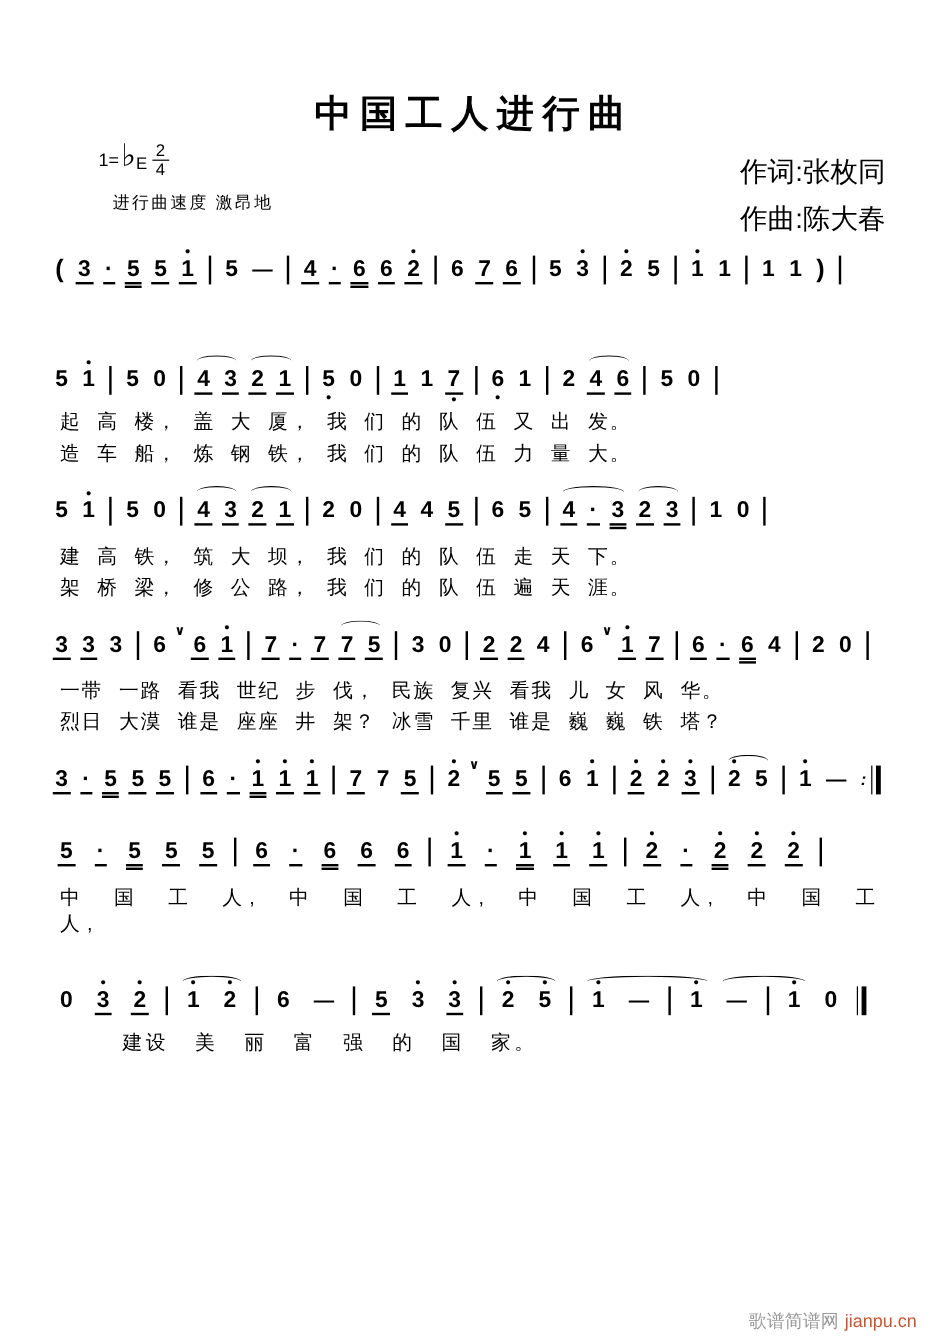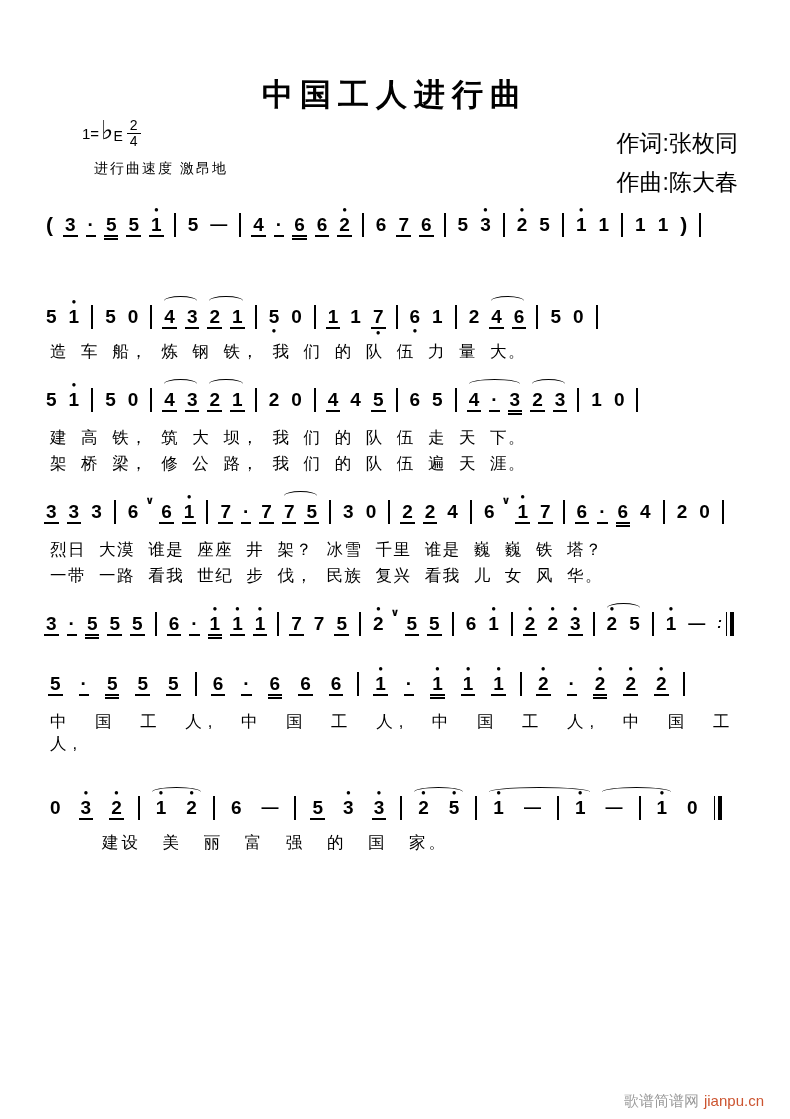--- a/index.html
+++ b/index.html
@@ -334,20 +334,21 @@
             <span class="dg">5</span>
             <span class="ld" style="font-size: 8px;">●</span>
           </span>
           <span class="tok">
             <span class="hd" style="font-size: 8px;">●</span>
             <span class="dg">0</span>
             <span class="ld" style="font-size: 8px;">●</span>
           </span>
           <span class="bar"></span>
         </div>
+        <div class="lyrics">起 高 楼， 盖 大 厦， 我 们 的 队 伍 又 出 发。</div>
         <div class="lyrics">造 车 船， 炼 钢 铁， 我 们 的 队 伍 力 量 大。</div>
       </div>
       <div class="score-line">
         <div class="notes-row">
           <span class="tok">
             <span class="hd" style="font-size: 8px;">●</span>
             <span class="dg">5</span>
             <span class="ld" style="font-size: 8px;">●</span>
           </span>
           <span class="tok hi">
@@ -608,22 +609,22 @@
             <span class="dg">2</span>
             <span class="ld" style="font-size: 8px;">●</span>
           </span>
           <span class="tok">
             <span class="hd" style="font-size: 8px;">●</span>
             <span class="dg">0</span>
             <span class="ld" style="font-size: 8px;">●</span>
           </span>
           <span class="bar"></span>
         </div>
+        <div class="lyrics">一带 一路 看我 世纪 步 伐， 民族 复兴 看我 儿 女 风 华。</div>
         <div class="lyrics">烈日 大漠 谁是 座座 井 架？ 冰雪 千里 谁是 巍 巍 铁 塔？</div>
-        <div class="lyrics">一带 一路 看我 世纪 步 伐， 民族 复兴 看我 儿 女 风 华。</div>
       </div>
       <div class="score-line">
         <div class="notes-row">
           <span class="tok u1">
             <span class="hd" style="font-size: 8px;">●</span>
             <span class="dg">3</span>
             <span class="ld" style="font-size: 8px;">●</span>
           </span>
           <span class="tok u1 rdot">
             <span class="hd" style="font-size: 8px;">●</span>

